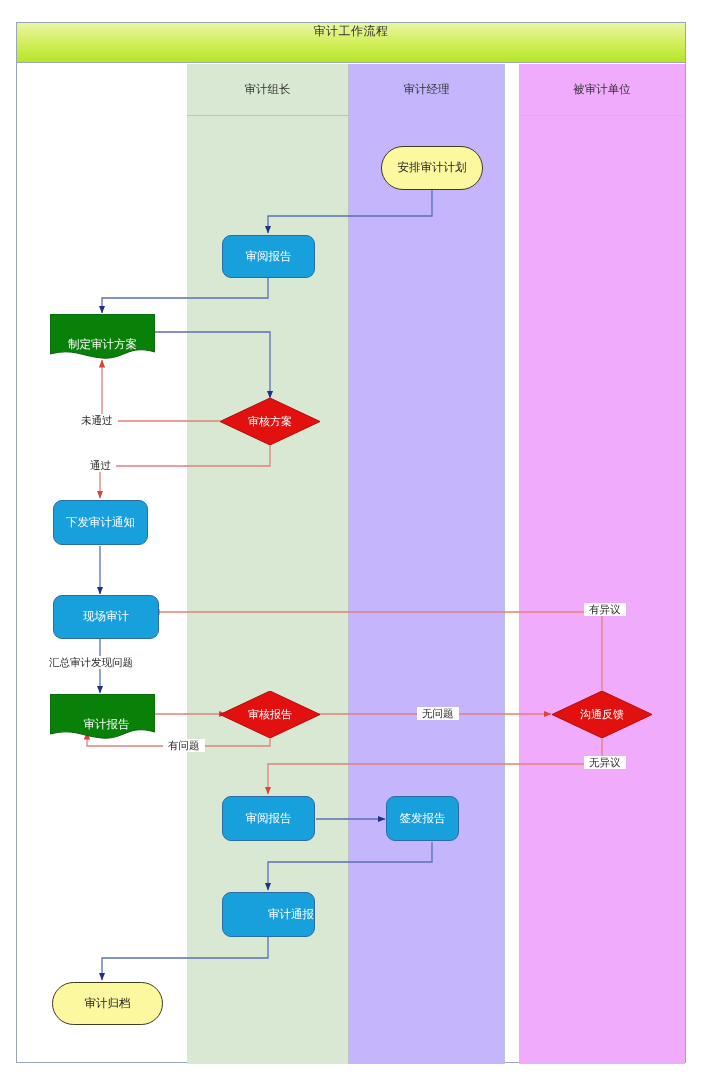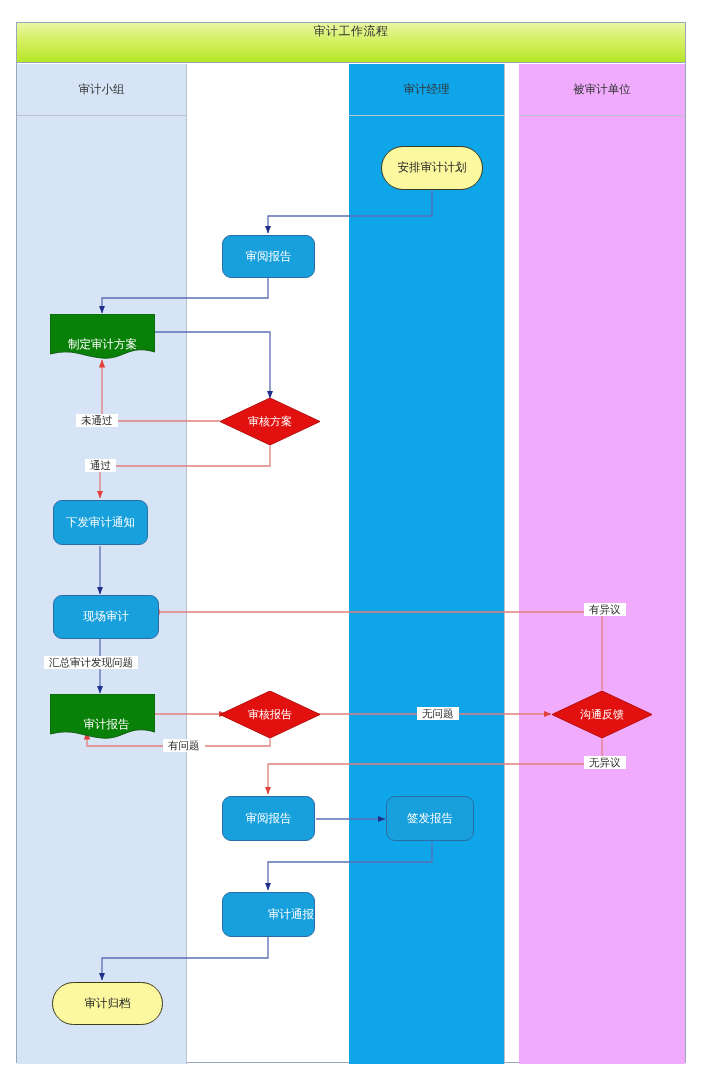--- a/index.html
+++ b/index.html
@@ -44,29 +44,29 @@
 <body>
 
 <div id="canvas">
 
   <div id="frame">
 
     <div id="title-bar">
       <span>审计工作流程</span>
     </div>
 
-    <div class="lane" style="left:0px;width:170px;background:#d7e4f5;">
+
+    <div class="lane" style="left:170px;width:162px;background:#d8e8d3;">
       <div class="lane-head">
-        <span>审计小组</span>
+        <span>审计组长</span>
       </div>
       <div class="lane-body"></div>
     </div>
 
-
-    <div class="lane" style="left:332px;width:156px;background:#0ea5e9;">
+    <div class="lane" style="left:332px;width:156px;background:#c4b5fd;">
       <div class="lane-head">
         <span>审计经理</span>
       </div>
       <div class="lane-body"></div>
     </div>
 
     <div class="lane" style="left:502px;width:166px;background:#f0abfc;">
       <div class="lane-head">
         <span>被审计单位</span>
       </div>
@@ -169,21 +169,21 @@
     <svg class="dec-svg" viewBox="0 0 100 47" preserveAspectRatio="none">
       <path d="M50,0 L100,23.5 L50,47 L0,23.5 Z" fill="#e2110f" stroke="#b50d0b" stroke-width="1"></path>
     </svg>
     <span class="dec-txt">沟通反馈</span>
   </div>
 
   <div class="node n-proc" style="left:222px;top:796px;width:93px;height:45px;">
     <span>审阅报告</span>
   </div>
 
-  <div class="node n-proc" style="left:386px;top:796px;width:88px;height:45px;">
+  <div class="node n-proc" style="left:386px;top:796px;width:73px;height:45px;">
     <span>签发报告</span>
   </div>
 
   <div class="node n-proc" style="left:222px;top:892px;width:93px;height:45px;padding-left:45px;">
     <span>审计通报</span>
   </div>
 
   <div class="node n-term" style="left:52px;top:982px;width:111px;height:43px;">
     <span>审计归档</span>
   </div>

